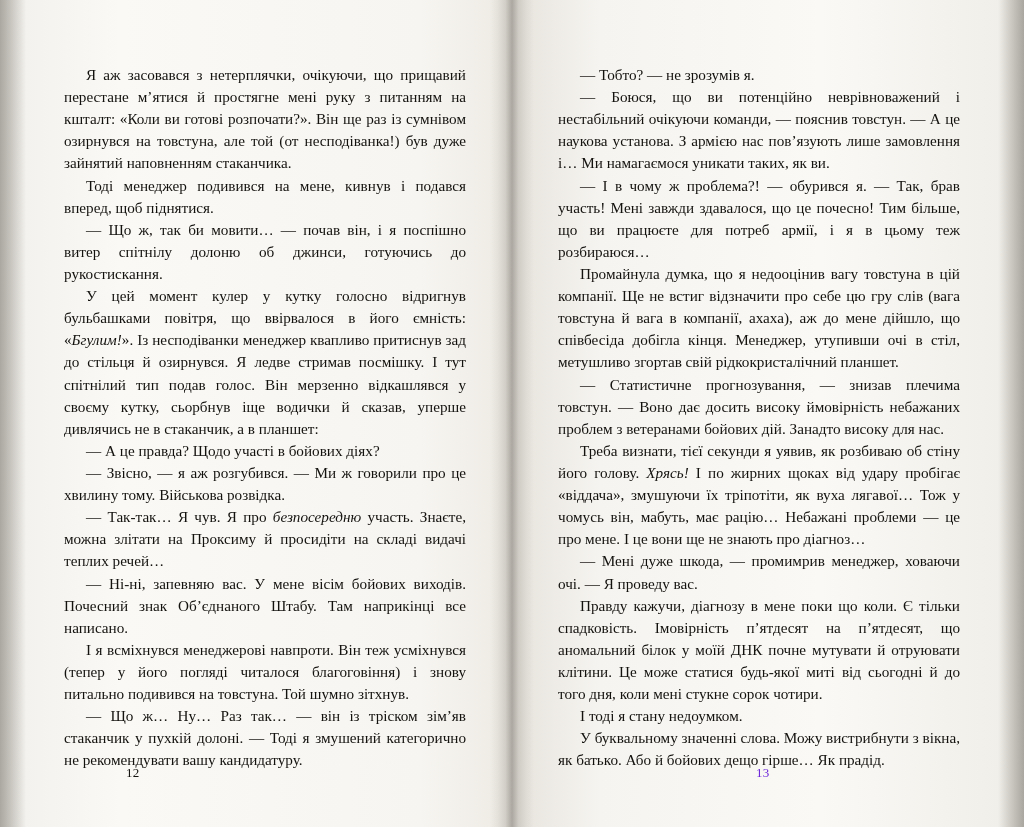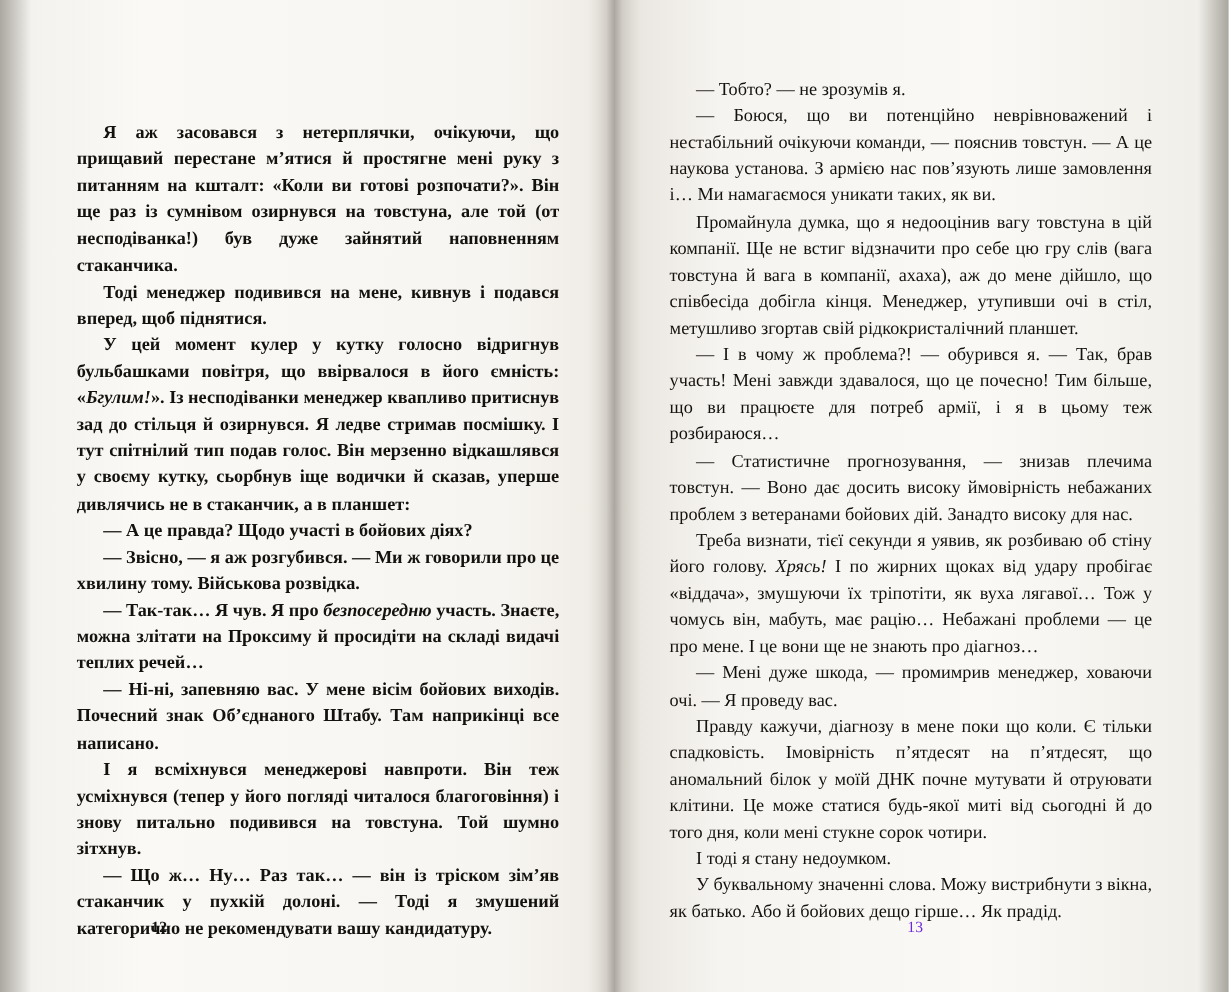--- a/index.html
+++ b/index.html
@@ -31,21 +31,21 @@
   .spread {
     position: absolute;
     inset: 0;
     display: flex;
   }
   .page-half {
     position: relative;
     flex: 1 1 50%;
     box-sizing: border-box;
   }
-  .page-left { padding: 100px 46px 0 64px; font-weight: bold; }
+  .page-left { padding: 64px 46px 0 64px; }
   .page-right { padding: 64px 64px 0 46px; }
 
   .text-col {
     font-size: 15.2px;
     line-height: 1.455;
     text-align: justify;
     text-justify: inter-word;
     hyphens: manual;
   }
   .text-col p {
@@ -98,38 +98,39 @@
 </head>
 <body>
 
 <div id="page">
   <div class="spread">
 
     <div class="page-half page-left">
       <div class="text-col">
         <p>Я аж засовався з нетерплячки, очікуючи, що прищавий перестане м’ятися й простягне мені руку з питанням на кшталт: «Коли ви готові розпочати?». Він ще раз із сумнівом озирнувся на товстуна, але той (от несподіванка!) був дуже зайнятий наповненням стаканчика.</p>
         <p>Тоді менеджер подивився на мене, кивнув і подався вперед, щоб піднятися.</p>
+        <p>— Що ж, так би мовити… — почав він, і я поспішно витер спітнілу долоню об джинси, готуючись до рукостискання.</p>
         <p><span>У цей момент кулер у кутку голосно відригнув бульбашками повітря, що ввірвалося в його ємність: «<em>Бгулим!</em>». Із несподіванки менеджер квапливо притиснув зад до стільця й озирнувся. Я ледве стримав посмішку. І тут спітнілий тип подав голос. Він мерзенно відкашлявся у своєму кутку, сьорбнув іще водички й сказав, уперше дивлячись не в стаканчик, а в планшет:</span></p>
         <p>— А це правда? Щодо участі в бойових діях?</p>
         <p>— Звісно, — я аж розгубився. — Ми ж говорили про це хвилину тому. Військова розвідка.</p>
         <p><span>— Так-так… Я чув. Я про <em>безпосередню</em> участь. Знаєте, можна злітати на Проксиму й просидіти на складі видачі теплих речей…</span></p>
         <p>— Ні-ні, запевняю вас. У мене вісім бойових виходів. Почесний знак Об’єднаного Штабу. Там наприкінці все написано.</p>
         <p>І я всміхнувся менеджерові навпроти. Він теж усміхнувся (тепер у його погляді читалося благоговіння) і знову питально подивився на товстуна. Той шумно зітхнув.</p>
         <p>— Що ж… Ну… Раз так… — він із тріском зім’яв стаканчик у пухкій долоні. — Тоді я змушений категорично не рекомендувати вашу кандидатуру.</p>
       </div>
       <div class="folio folio-left">12</div>
       <div class="edge-shadow-left"></div>
     </div>
 
     <div class="page-half page-right">
       <div class="text-col">
         <p>— Тобто? — не зрозумів я.</p>
         <p>— Боюся, що ви потенційно неврівноважений і нестабільний очікуючи команди, — пояснив товстун. — А це наукова установа. З армією нас пов’язують лише замовлення і… Ми намагаємося уникати таких, як ви.</p>
+        <p>— І в чому ж проблема?! — обурився я. — Так, брав участь! Мені завжди здавалося, що це почесно! Тим більше, що ви працюєте для потреб армії, і я в цьому теж розбираюся…</p>
         <p>Промайнула думка, що я недооцінив вагу товстуна в цій компанії. Ще не встиг відзначити про себе цю гру слів (вага товстуна й вага в компанії, ахаха), аж до мене дійшло, що співбесіда добігла кінця. Менеджер, утупивши очі в стіл, метушливо згортав свій рідкокристалічний планшет.</p>
-        <p>— І в чому ж проблема?! — обурився я. — Так, брав участь! Мені завжди здавалося, що це почесно! Тим більше, що ви працюєте для потреб армії, і я в цьому теж розбираюся…</p>
         <p>— Статистичне прогнозування, — знизав плечима товстун. — Воно дає досить високу ймовірність небажаних проблем з ветеранами бойових дій. Занадто високу для нас.</p>
         <p><span>Треба визнати, тієї секунди я уявив, як розбиваю об стіну його голову. <em>Хрясь!</em> І по жирних щоках від удару пробігає «віддача», змушуючи їх тріпотіти, як вуха лягавої… Тож у чомусь він, мабуть, має рацію… Небажані проблеми — це про мене. І це вони ще не знають про діагноз…</span></p>
         <p>— Мені дуже шкода, — промимрив менеджер, ховаючи очі. — Я проведу вас.</p>
         <p>Правду кажучи, діагнозу в мене поки що коли. Є тільки спадковість. Імовірність п’ятдесят на п’ятдесят, що аномальний білок у моїй ДНК почне мутувати й отруювати клітини. Це може статися будь-якої миті від сьогодні й до того дня, коли мені стукне сорок чотири.</p>
         <p>І тоді я стану недоумком.</p>
         <p>У буквальному значенні слова. Можу вистрибнути з вікна, як батько. Або й бойових дещо гірше… Як прадід.</p>
       </div>
       <div class="folio folio-right">13</div>
       <div class="edge-shadow-right"></div>
     </div>

